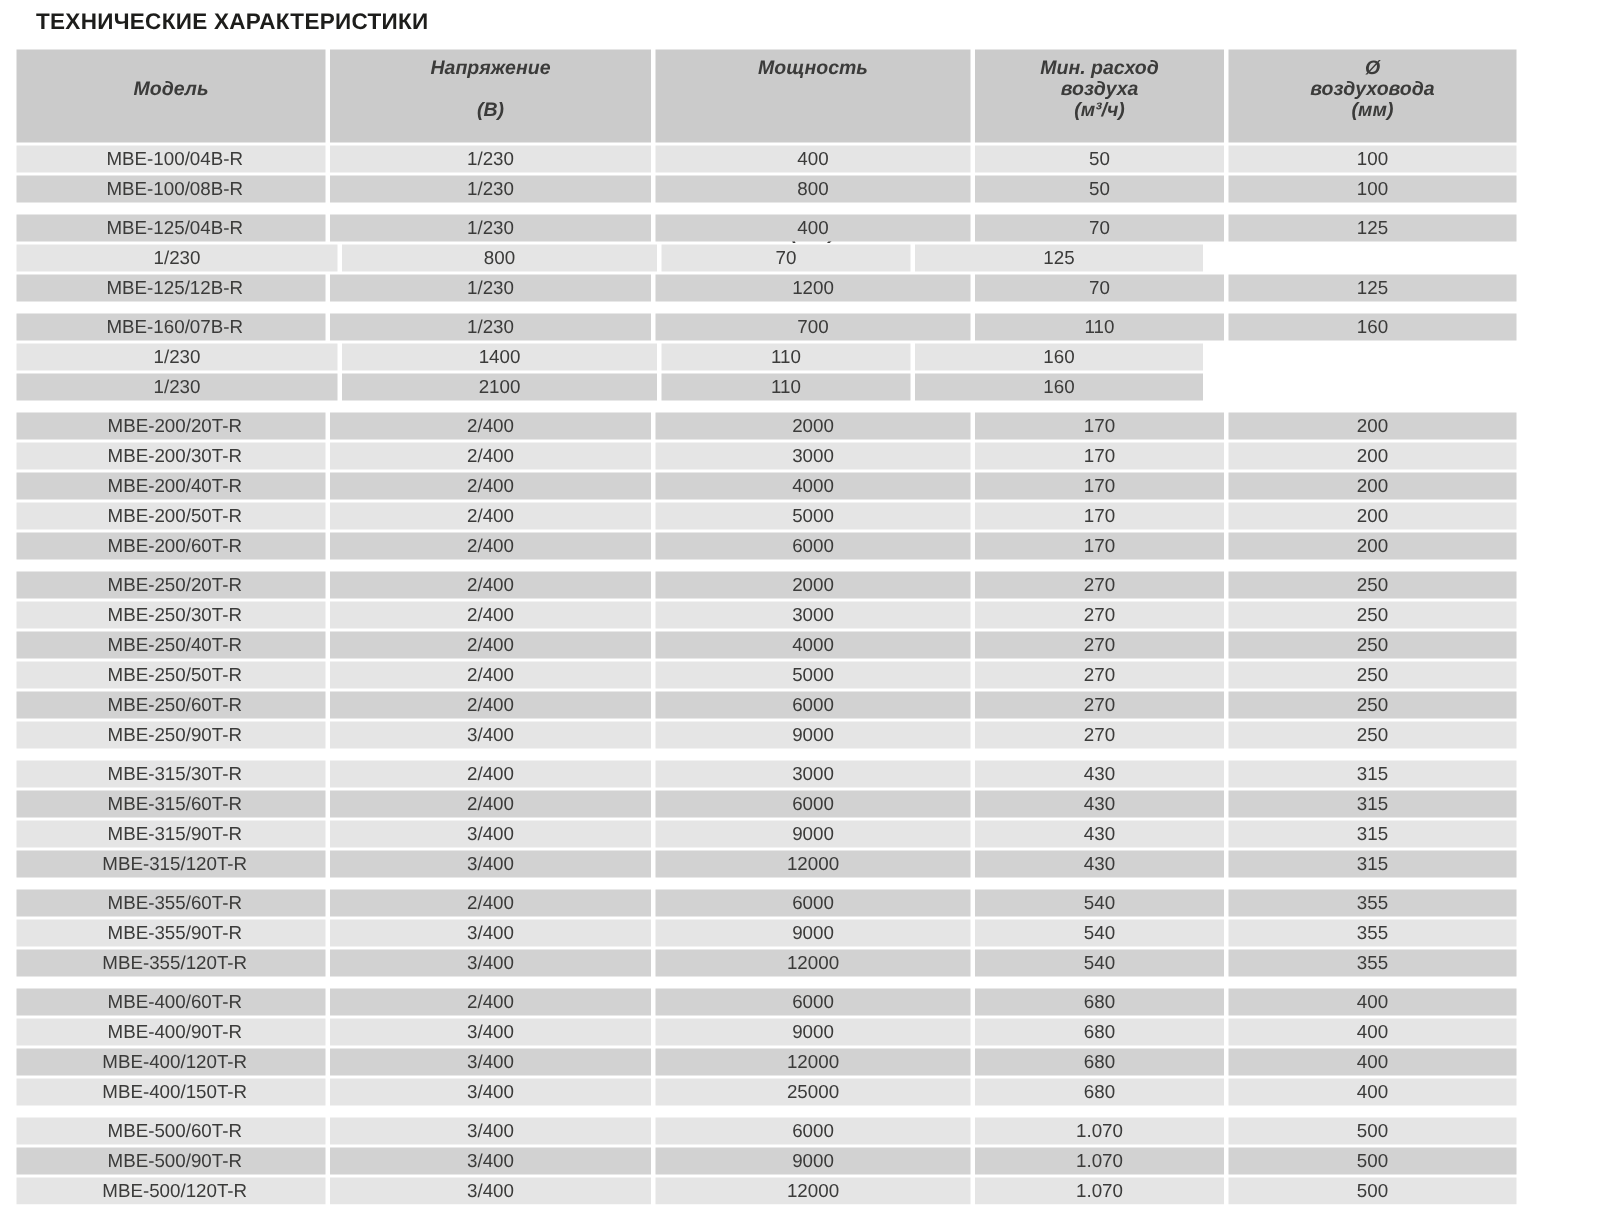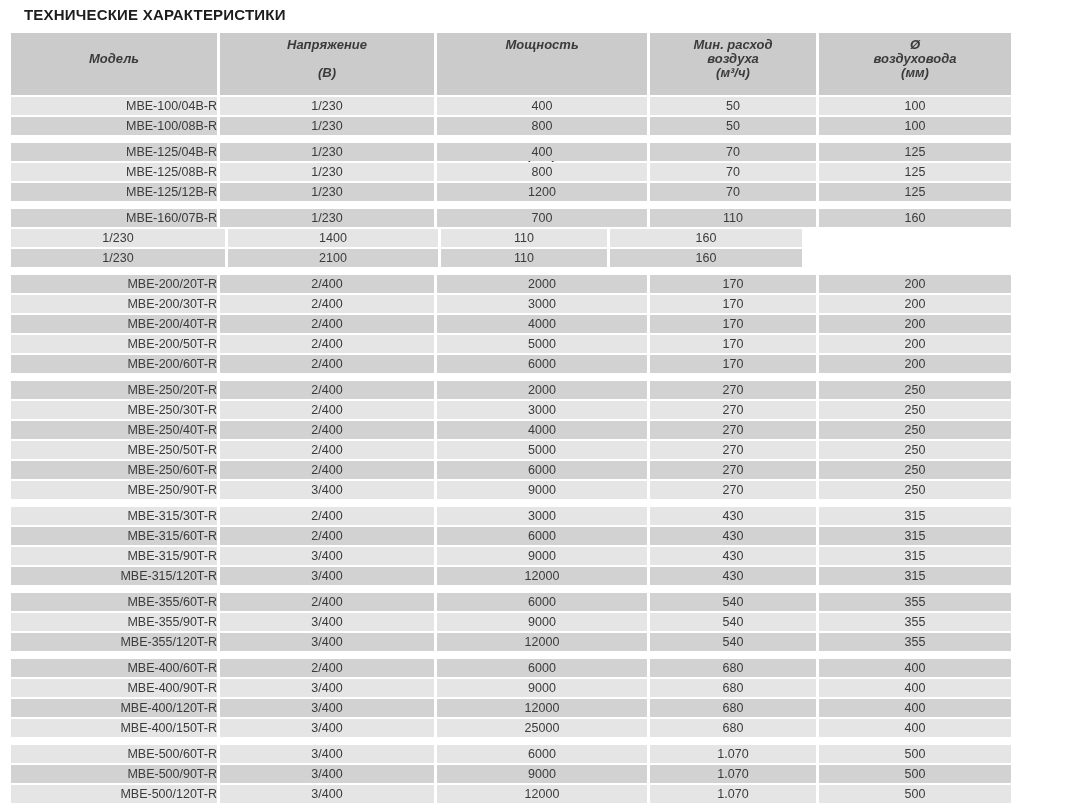--- a/index.html
+++ b/index.html
@@ -59,21 +59,21 @@
   }
   .row + .row { margin-top: 2px; }
   .td {
     line-height: 18px;
     font-size: 12.5px;
     color: var(--cell-text);
     text-align: center;
     overflow: hidden;
     white-space: nowrap;
   }
-  .td.left { text-align: right; padding-left: 5px; }
+  .td.left { text-align: center; padding-left: 5px; }
   .row.light .td { background: var(--row-light); }
   .row.dark  .td { background: var(--row-dark); }
   .col0 { width: 206px; }
   .col1 { width: 214px; }
   .col2 { width: 210px; gap: 48px; }
   .col3 { width: 166px; }
   .col4 { width: 192px; }
 </style>
 </head>
 <body>
@@ -127,21 +127,20 @@
       </div>
       <div class="group">
         <div class="row dark">
           <div class="td col0 left">MBE-125/04B-R</div>
           <div class="td col1">1/230</div>
           <div class="td col2">400</div>
           <div class="td col3">70</div>
           <div class="td col4">125</div>
         </div>
         <div class="row light">
-          <div class="td col0 left">MBE-125/08B-R</div>
           <div class="td col1">1/230</div>
           <div class="td col2">800</div>
           <div class="td col3">70</div>
           <div class="td col4">125</div>
         </div>
         <div class="row dark">
           <div class="td col0 left">MBE-125/12B-R</div>
           <div class="td col1">1/230</div>
           <div class="td col2">1200</div>
           <div class="td col3">70</div>

